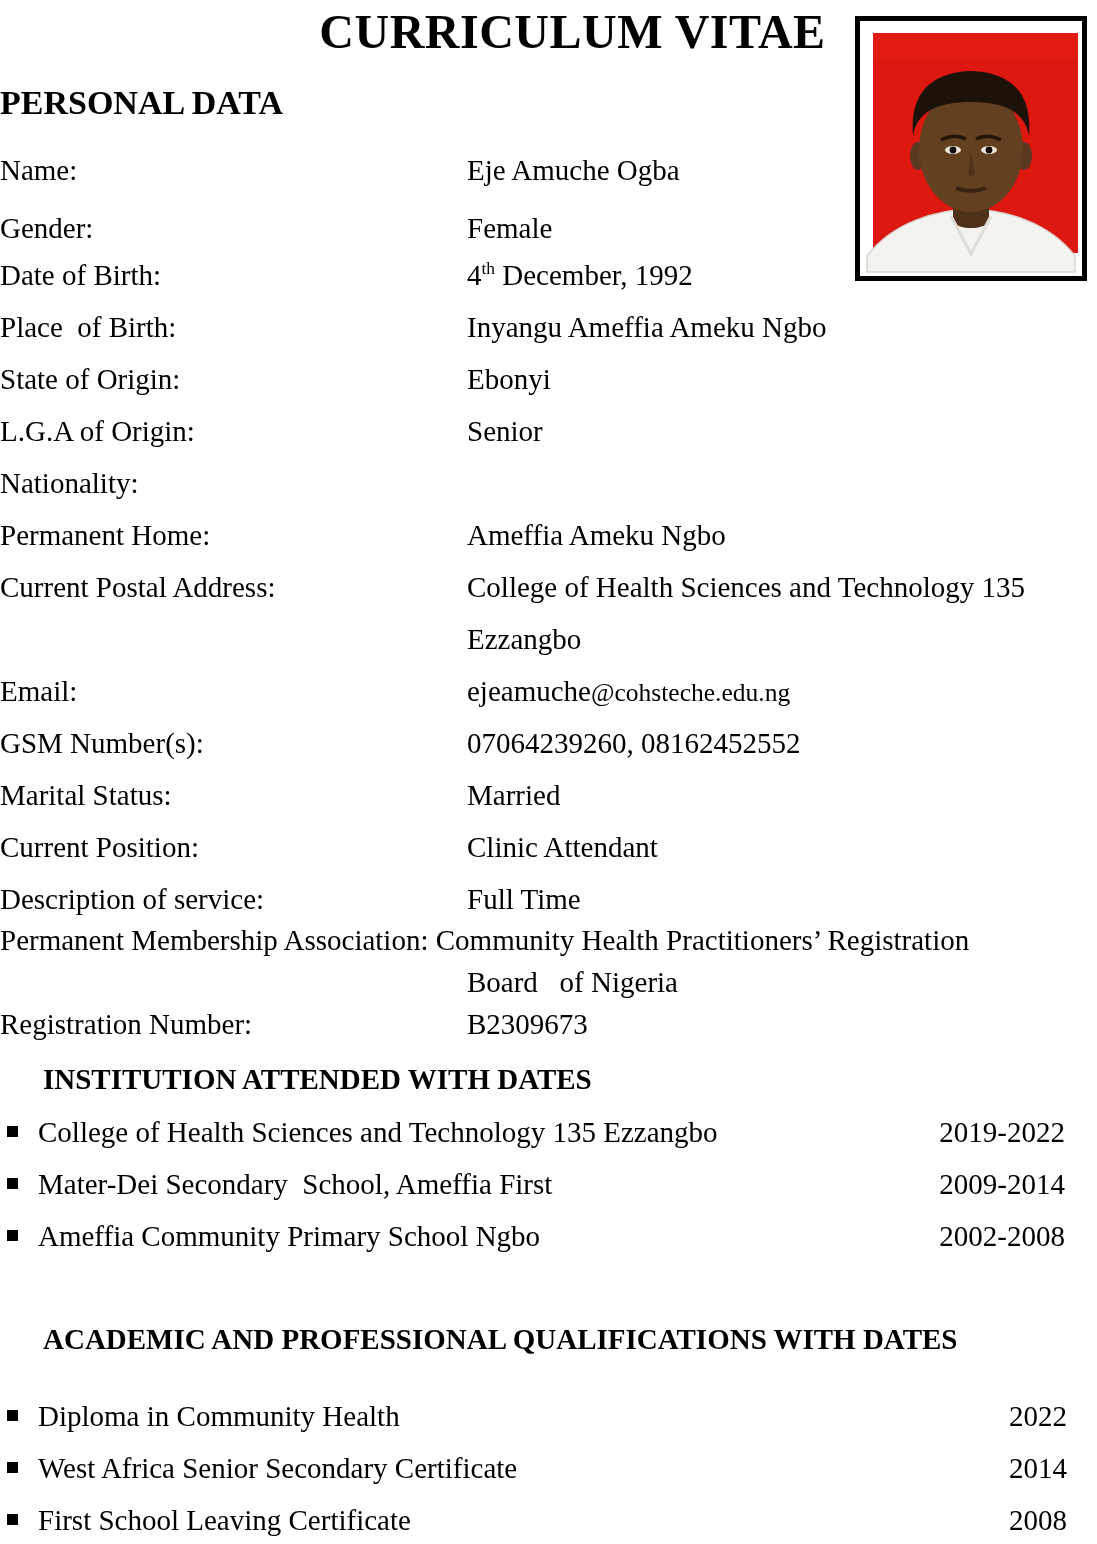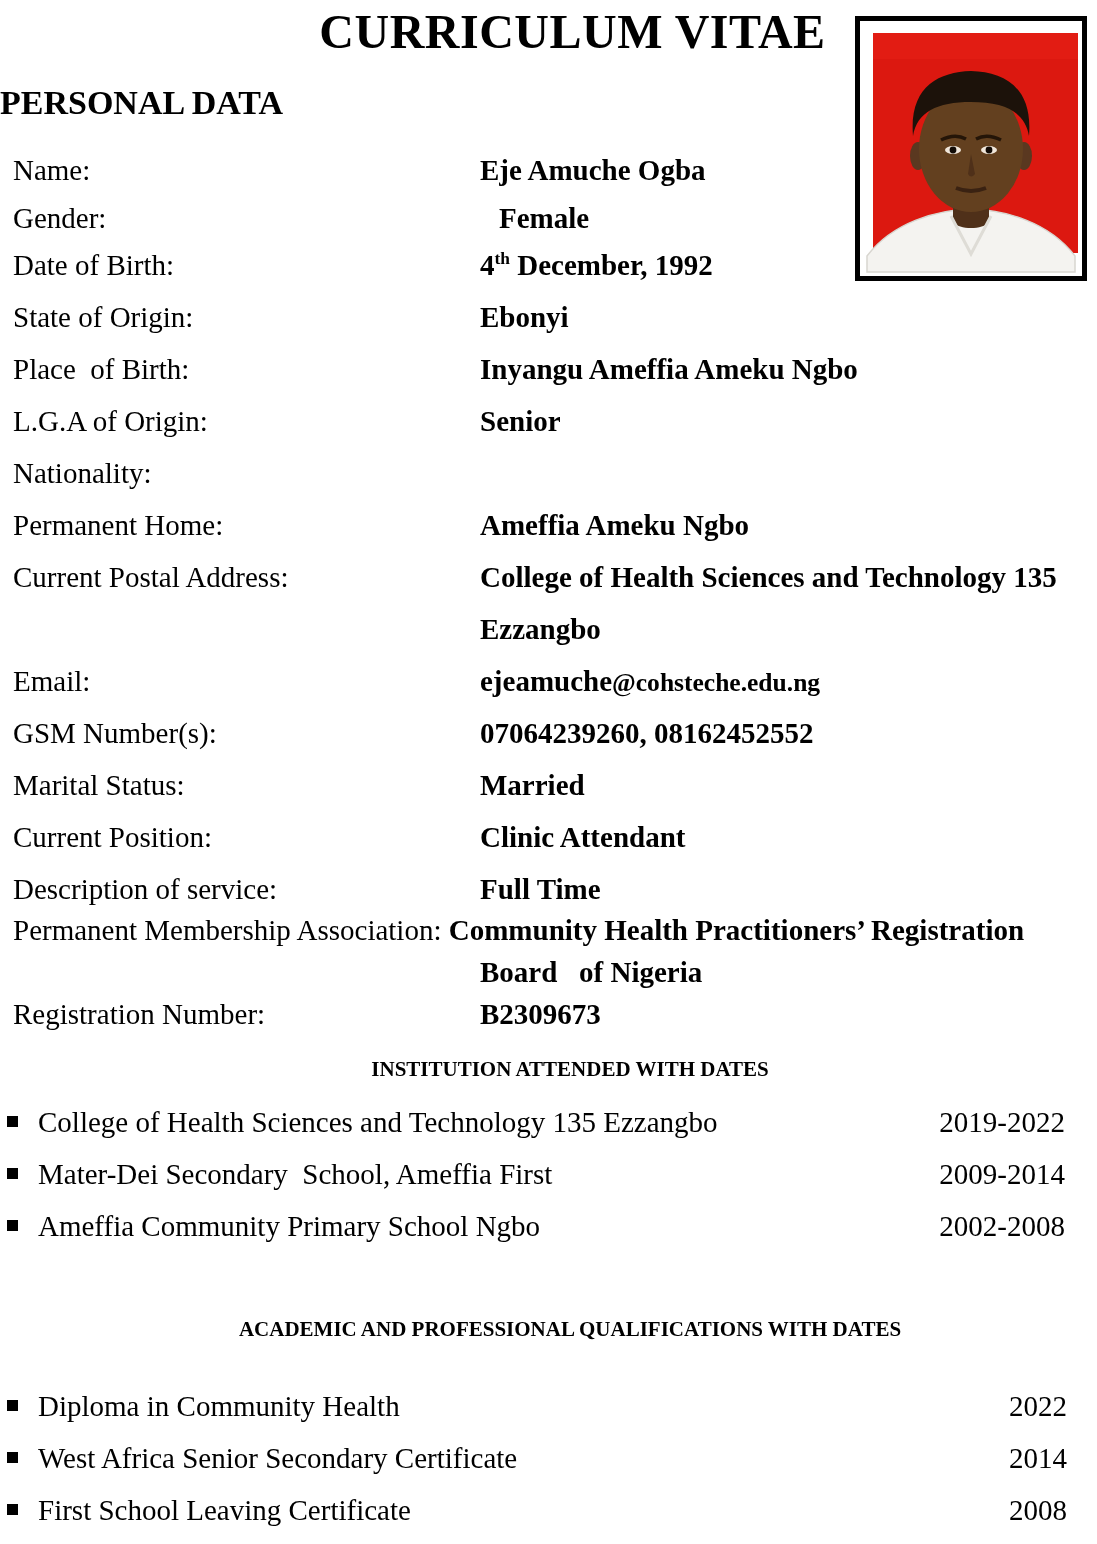--- a/index.html
+++ b/index.html
@@ -28,39 +28,37 @@
     margin-top: 21px;
     height: 42px; line-height: 42px;
     font-weight: bold;
     font-size: 34px;
     white-space: pre;
   }
   .row {
     display: flex;
     height: 34px; line-height: 34px;
     white-space: pre;
-    padding-left: 13px;
   }
   .row .label { width: 467px; flex: 0 0 467px; white-space: pre-wrap; }
-  .row .value { flex: 1 1 auto; white-space: pre-wrap; font-weight: bold; }
+  .row .value { flex: 1 1 auto; white-space: pre-wrap; }
   .mt29 { margin-top: 29px; }
   .mt18 { margin-top: 18px; }
   .mt13 { margin-top: 13px; }
   .mt7  { margin-top: 7px; }
-  .mt6  { margin-top: 14px; gap: 19px; }
+  .mt6  { margin-top: 24px; }
   .mt1  { margin-top: 8px; }
 
   sup.ord { vertical-align: super; font-size: 0.60em; line-height: 0; }
   .email-domain { font-size: 0.88em; }
 
   .section-heading-center {
     height: 40px; line-height: 40px;
-    text-align: center;
     font-weight: bold;
-    font-size: 21px;
+    font-size: 29px;
     white-space: pre;
     margin-left: 43px;
   }
   .sh-inst { margin-top: 18px; }
   .sh-acad { margin-top: 66px; }
 
   .bullet-row {
     display: flex;
     align-items: flex-start;
     height: 34px; line-height: 34px;
@@ -139,26 +137,26 @@
   </div>
   <div class="row mt6">
     <span class="label">Gender:</span>
     <span class="value">Female</span>
   </div>
   <div class="row mt13">
     <span class="label">Date of Birth:</span>
     <span class="value"><span>4</span><sup class="ord">th</sup><span> December, 1992</span></span>
   </div>
   <div class="row mt18">
+    <span class="label">Place  of Birth:</span>
+    <span class="value">Inyangu Ameffia Ameku Ngbo</span>
+  </div>
+  <div class="row mt18">
     <span class="label">State of Origin:</span>
     <span class="value">Ebonyi</span>
-  </div>
-  <div class="row mt18">
-    <span class="label">Place  of Birth:</span>
-    <span class="value">Inyangu Ameffia Ameku Ngbo</span>
   </div>
   <div class="row mt18">
     <span class="label">L.G.A of Origin:</span>
     <span class="value">Senior</span>
   </div>
   <div class="row mt18">
     <span class="label">Nationality:</span>
   </div>
   <div class="row mt18">
     <span class="label">Permanent Home:</span>

